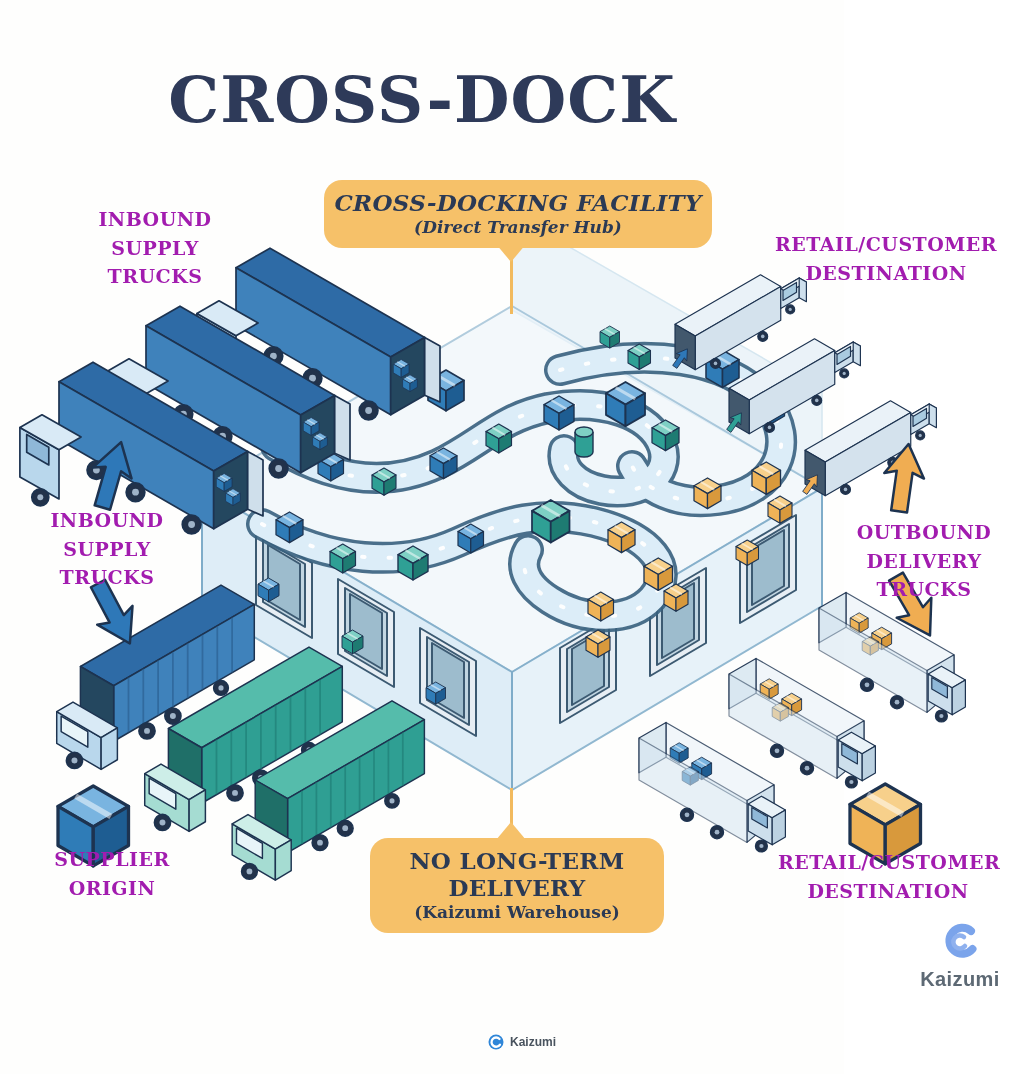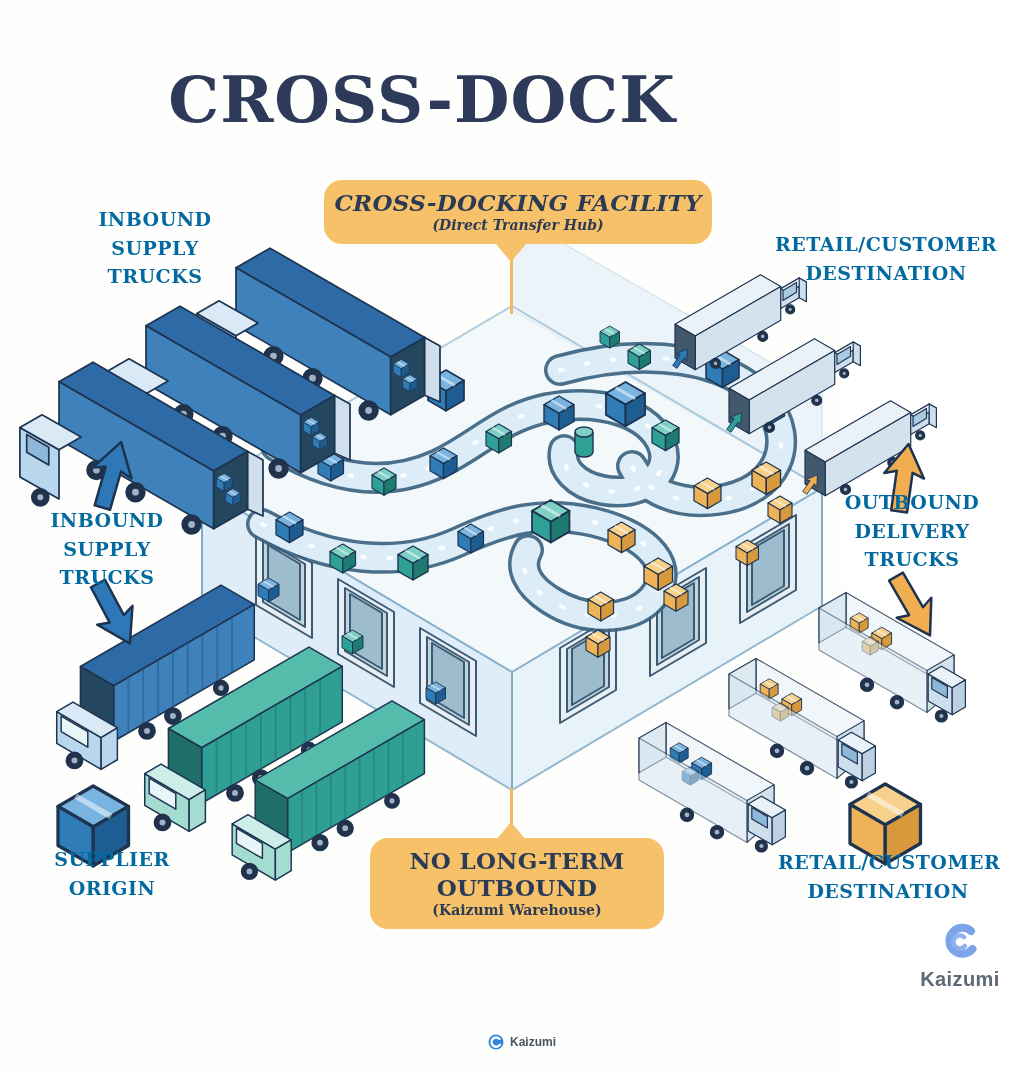--- a/index.html
+++ b/index.html
@@ -5,35 +5,35 @@
   html,body{margin:0;padding:0;}
   body{width:1024px;height:1074px;background:#ffffff;position:relative;overflow:hidden;
        font-family:"DejaVu Serif", serif;color:#2b3a55;}
   .page{position:relative;width:844px;height:1074px;background:#fefefd;}
   svg.scene{position:absolute;left:0;top:0;z-index:1;}
   .title{position:absolute;left:0;right:0;top:62px;text-align:center;z-index:3;
          font-size:64px;font-weight:bold;letter-spacing:1px;color:#2e3a59;}
   .banner{position:absolute;background:#f6c169;border-radius:18px;text-align:center;
           color:#2b3a55;z-index:3;padding:9px 6px 11px;}
   .banner .l1{display:block;font-size:23px;font-weight:bold;letter-spacing:.3px;}
-  .banner .l2{display:block;font-size:14px;font-weight:bold;margin-top:1px;}
+  .banner .l2{display:block;font-size:17px;font-weight:bold;margin-top:1px;}
   .banner-top{left:324px;top:180px;width:376px;font-style:italic;}
   .banner-bottom{left:370px;top:838px;width:282px;}
   .ptr{position:absolute;width:0;height:0;z-index:3;}
   .ptr-down{left:496px;top:244px;border-left:15px solid transparent;border-right:15px solid transparent;border-top:18px solid #f6c169;}
   .ptr-up{left:496px;top:822px;border-left:15px solid transparent;border-right:15px solid transparent;border-bottom:18px solid #f6c169;}
   .vline{position:absolute;width:3px;background:#f2ba5e;z-index:2;}
   .vline-top{left:510px;top:258px;height:56px;}
   .vline-bottom{left:510px;top:788px;height:38px;}
   .label{position:absolute;font-weight:bold;text-align:center;white-space:pre-line;
-         font-size:19px;line-height:1.5;letter-spacing:.5px;color:#0369a1;z-index:3;}
+         font-size:19px;line-height:1.5;letter-spacing:.5px;color:#a21caf;z-index:3;}
   .lbl-inbound-top{left:55px;top:205px;width:200px;}
   .lbl-retail-top{left:766px;top:230px;width:240px;}
   .lbl-inbound-left{left:17px;top:506px;width:180px;}
-  .lbl-outbound{left:822px;top:488px;width:180px;}
+  .lbl-outbound{left:822px;top:518px;width:180px;padding-left:12px;}
   .lbl-supplier{left:22px;top:845px;width:180px;}
   .lbl-retail-bottom{left:778px;top:848px;width:220px;}
   .brand{position:absolute;left:908px;top:920px;width:104px;text-align:center;z-index:3;
          font-family:"Liberation Sans", sans-serif;}
   .brand .name{font-size:20px;font-weight:bold;color:#5d6974;letter-spacing:.4px;margin-top:-2px;}
   .wm{position:absolute;left:452px;top:1034px;width:140px;display:flex;align-items:center;
       justify-content:center;gap:6px;z-index:3;font-family:"Liberation Sans", sans-serif;
       font-size:12px;font-weight:bold;color:#49535e;}
   
   .cube-blue{--ct:#79b4e0;--cl:#2f7cb7;--cr:#1e5d92;}
@@ -284,21 +284,21 @@
 <div class="title">CROSS-DOCK</div>
 
 <div class="banner banner-top">
   <span class="l1">CROSS-DOCKING FACILITY</span>
   <span class="l2">(Direct Transfer Hub)</span>
 </div>
 <div class="ptr ptr-down"></div>
 <div class="vline vline-top"></div>
 
 <div class="banner banner-bottom">
-  <span class="l1">NO LONG-TERM OUTBOUND</span>
+  <span class="l1">NO LONG-TERM DELIVERY</span>
   <span class="l2">(Kaizumi Warehouse)</span>
 </div>
 <div class="ptr ptr-up"></div>
 <div class="vline vline-bottom"></div>
 
 <div class="label lbl-inbound-top">INBOUND
 SUPPLY
 TRUCKS</div>
 <div class="label lbl-retail-top">RETAIL/CUSTOMER
 DESTINATION</div>

